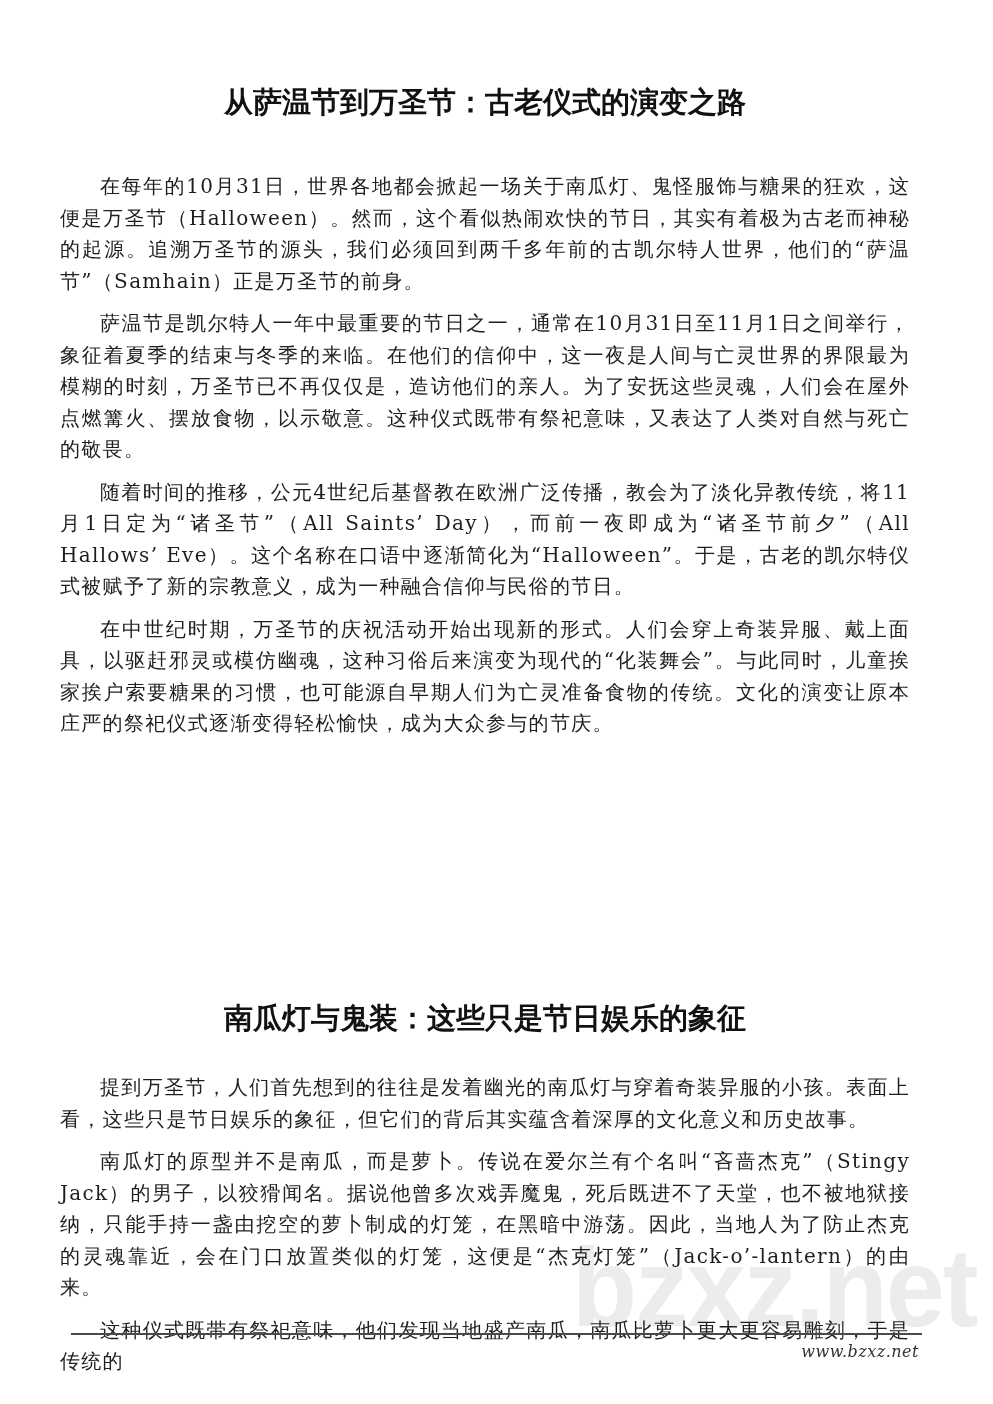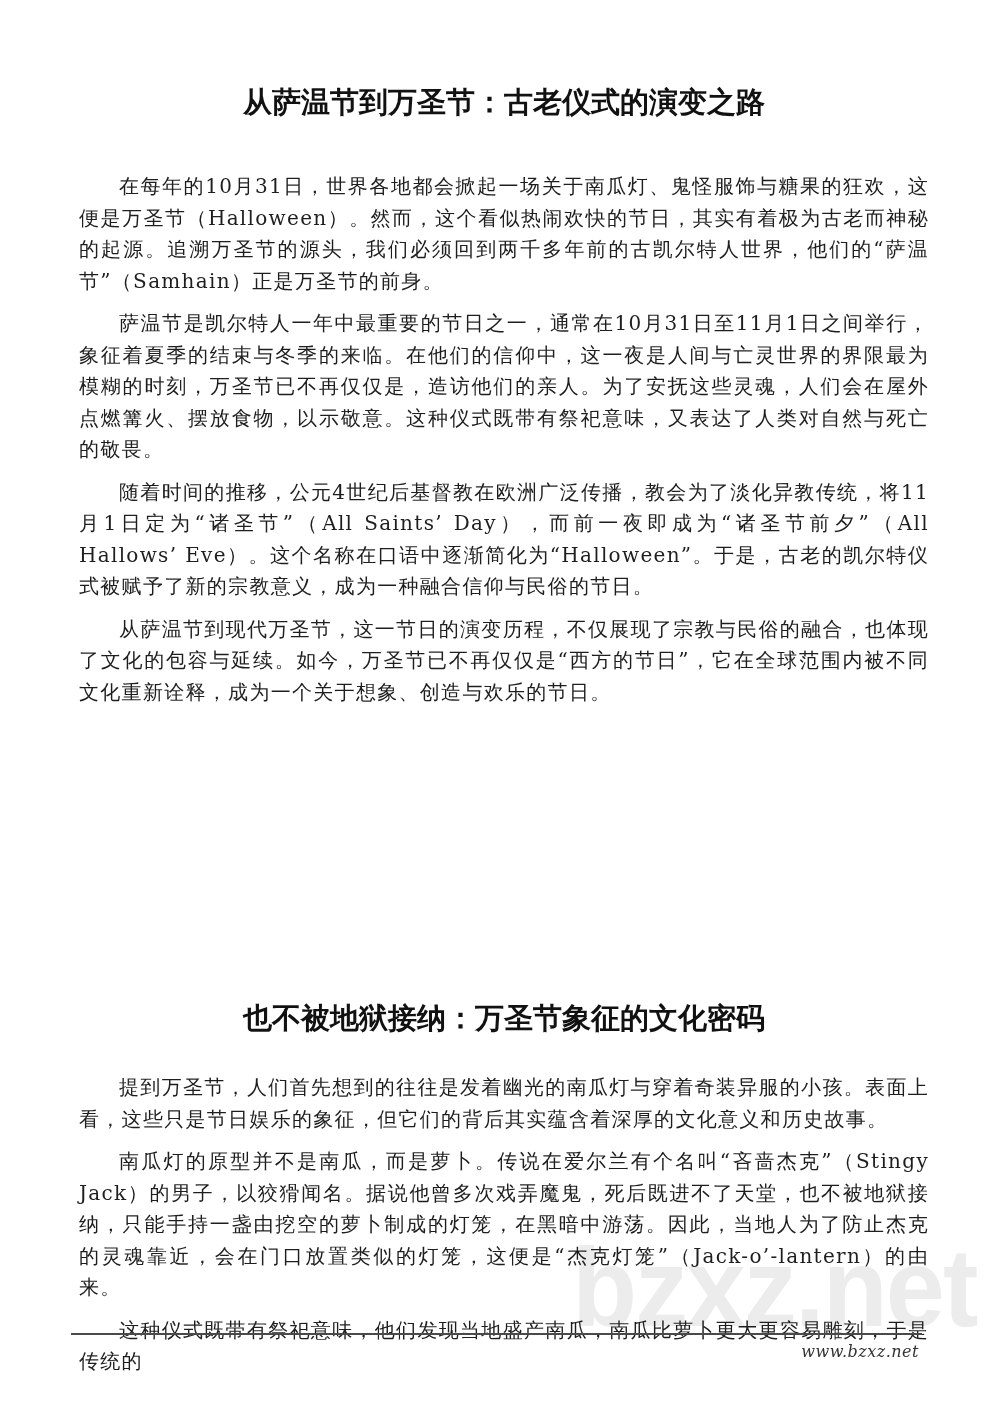--- a/index.html
+++ b/index.html
@@ -30,21 +30,21 @@
       line-height: 112px;
       color: #ececec;
       letter-spacing: -2px;
       transform: scaleX(0.95);
       transform-origin: left top;
       z-index: 0;
       white-space: nowrap;
     }
     .section {
       position: absolute;
-      left: 79px;
+      left: 60px;
       width: 850px;
       z-index: 1;
     }
     .title {
       text-align: center;
       font-family: "DejaVu Sans", "Liberation Sans", sans-serif;
       font-weight: bold;
       font-size: 29px;
       line-height: 40px;
       margin: 0;
@@ -94,25 +94,25 @@
 
 <div class="page">
 
   <div class="watermark">bzxz.net</div>
 
   <div class="section" id="s1">
     <h1 class="title">从萨温节到万圣节：古老仪式的演变之路</h1>
     <p class="para">在每年的10月31日，世界各地都会掀起一场关于南瓜灯、鬼怪服饰与糖果的狂欢，这便是万圣节（Halloween）。然而，这个看似热闹欢快的节日，其实有着极为古老而神秘的起源。追溯万圣节的源头，我们必须回到两千多年前的古凯尔特人世界，他们的“萨温节”（Samhain）正是万圣节的前身。</p>
     <p class="para">萨温节是凯尔特人一年中最重要的节日之一，通常在10月31日至11月1日之间举行，象征着夏季的结束与冬季的来临。在他们的信仰中，这一夜是人间与亡灵世界的界限最为模糊的时刻，万圣节已不再仅仅是，造访他们的亲人。为了安抚这些灵魂，人们会在屋外点燃篝火、摆放食物，以示敬意。这种仪式既带有祭祀意味，又表达了人类对自然与死亡的敬畏。</p>
     <p class="para">随着时间的推移，公元4世纪后基督教在欧洲广泛传播，教会为了淡化异教传统，将11月1日定为“诸圣节”（All Saints’ Day），而前一夜即成为“诸圣节前夕”（All Hallows’ Eve）。这个名称在口语中逐渐简化为“Halloween”。于是，古老的凯尔特仪式被赋予了新的宗教意义，成为一种融合信仰与民俗的节日。</p>
-    <p class="para">从萨温节到现代万圣节，这一节日的演变历程，不仅展现了宗教与民俗的融合，也体现了文化的包容与延续。如今，万圣节已不再仅仅是“西方的节日”，它在全球范围内被不同文化重新诠释，成为一个关于想象、创造与欢乐的节日。</p>
+    <p class="para">在中世纪时期，万圣节的庆祝活动开始出现新的形式。人们会穿上奇装异服、戴上面具，以驱赶邪灵或模仿幽魂，这种习俗后来演变为现代的“化装舞会”。与此同时，儿童挨家挨户索要糖果的习惯，也可能源自早期人们为亡灵准备食物的传统。文化的演变让原本庄严的祭祀仪式逐渐变得轻松愉快，成为大众参与的节庆。</p>
   </div>
 
   <div class="section" id="s2">
-    <h1 class="title">也不被地狱接纳：万圣节象征的文化密码</h1>
+    <h1 class="title">南瓜灯与鬼装：这些只是节日娱乐的象征</h1>
     <p class="para">提到万圣节，人们首先想到的往往是发着幽光的南瓜灯与穿着奇装异服的小孩。表面上看，这些只是节日娱乐的象征，但它们的背后其实蕴含着深厚的文化意义和历史故事。</p>
     <p class="para">南瓜灯的原型并不是南瓜，而是萝卜。传说在爱尔兰有个名叫“吝啬杰克”（Stingy Jack）的男子，以狡猾闻名。据说他曾多次戏弄魔鬼，死后既进不了天堂，也不被地狱接纳，只能手持一盏由挖空的萝卜制成的灯笼，在黑暗中游荡。因此，当地人为了防止杰克的灵魂靠近，会在门口放置类似的灯笼，这便是“杰克灯笼”（Jack-o’-lantern）的由来。</p>
     <p class="para">这种仪式既带有祭祀意味，他们发现当地盛产南瓜，南瓜比萝卜更大更容易雕刻，于是传统的</p>
   </div>
 
   <div class="footer-rule"></div>
   <div class="footer-url">www.bzxz.net</div>
 
 </div>
 

